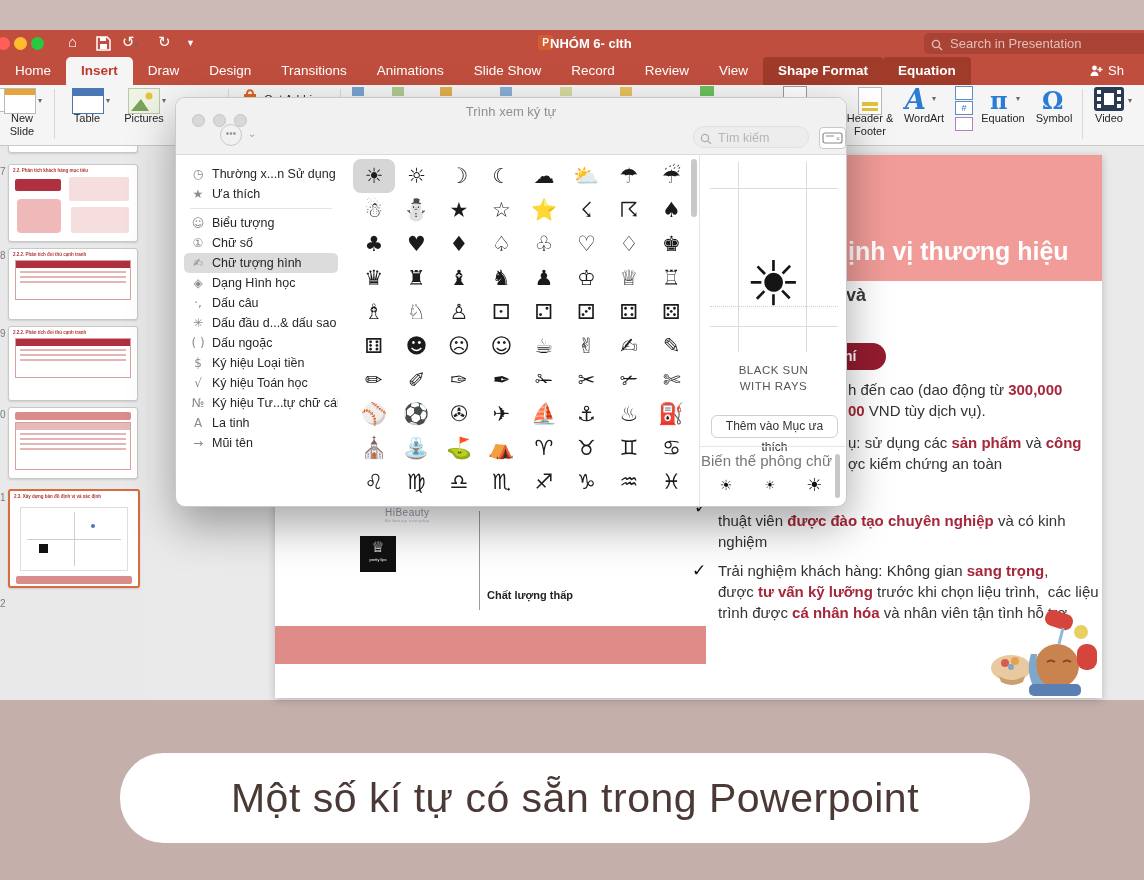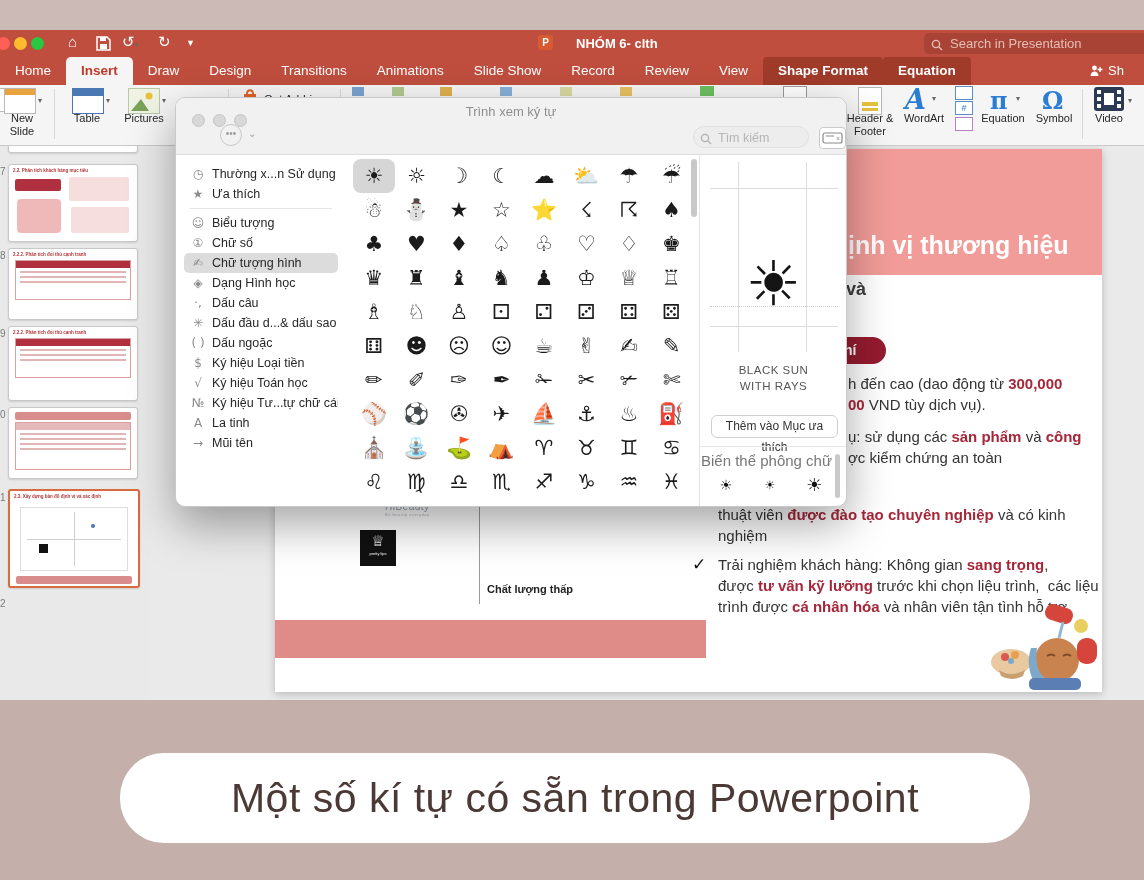--- a/index.html
+++ b/index.html
@@ -33,21 +33,21 @@
   #thumbpanel{left:0;top:145px;width:150px;height:555px;background:#e9e9e9;z-index:2;}
   .thumb{left:8px;width:128px;background:#fff;border:1px solid #c8c8c8;border-radius:3px;
          box-shadow:0 1px 2px rgba(0,0,0,.12);overflow:hidden;}
   .thumb.sel{border:2px solid #d86b3f;}
   .tnum{left:0px;width:6px;overflow:hidden;color:#7a7a7a;font-size:10px;}
   .ttitle{color:#b03434;font-size:4.5px;line-height:6px;padding:3px 4px 0 4px;font-weight:bold;}
   .minitable{border:1px solid #d9a0a0;margin:2px 6px;height:38px;background:#fff;}
   .minitable .hdr{height:7px;background:#b03040;}
   .redline{height:2px;background:#e3b6b6;margin:3px 4px;}
   
-  #slide{left:275px;top:149px;width:827px;height:543px;background:#fff;z-index:1;
+  #slide{left:275px;top:155px;width:827px;height:543px;background:#fff;z-index:1;
          box-shadow:0 2px 8px rgba(0,0,0,.22);}
   #slide-pink{left:0;top:0;width:827px;height:126px;background:#f19c98;}
   #slide-head{left:573px;top:82px;color:#fff;font-size:25px;font-weight:bold;white-space:nowrap;}
   #slide-sub{left:571px;top:130px;color:#3c3c3c;font-size:18px;font-weight:bold;}
   #slide-pill{left:525px;top:188px;width:86px;height:27px;background:#951b2f;border-radius:14px;
               color:#fff;font-size:14px;font-weight:bold;line-height:27px;padding-left:44px;box-sizing:border-box;}
   .bodytxt{color:#333;font-size:15px;line-height:21px;white-space:pre;}
   .bodytxt .red{color:#a6273a;font-weight:bold;}
   .chk{color:#111;font-size:17px;font-weight:bold;}
   #salmon{left:0;top:471px;width:431px;height:38px;background:#df8b87;}
@@ -115,21 +115,21 @@
     <svg width="15" height="15" viewBox="0 0 15 15">
         <path d="M1 1h10l3 3v10H1z" fill="none" stroke="#fff" stroke-width="1.5"></path>
         <rect x="4" y="8" width="7" height="5" fill="#fff"></rect>
         <rect x="4" y="1" width="6" height="4" fill="#fff"></rect>
       </svg>
   </div>
   <div class="abs qat" style="left:122px;">↺<span class="caret" style="font-size:7px;">▾</span></div>
   <div class="abs qat" style="left:158px;">↻</div>
   <div class="abs qat" style="left:186px;font-size:9px;top:38px;">▼</div>
   <div class="abs" id="ppt-ico" style="left:538px;">P</div>
-  <div class="abs" id="tb-title" style="left:576px;">NHÓM 6- clth</div>
+  <div class="abs" id="tb-title" style="left:550px;">NHÓM 6- clth</div>
   <div class="abs" id="tb-search">Search in Presentation</div>
   <div class="abs" style="left:931px;top:37px;">
     <svg width="12" height="12" viewBox="0 0 12 12">
         <circle cx="5" cy="5" r="3.6" fill="none" stroke="#e5beb6" stroke-width="1.4"></circle>
         <line x1="8" y1="8" x2="11" y2="11" stroke="#e5beb6" stroke-width="1.4"></line>
       </svg>
   </div>
 
   <div class="abs" id="tabrow">
       <div class="tab">Home</div>

